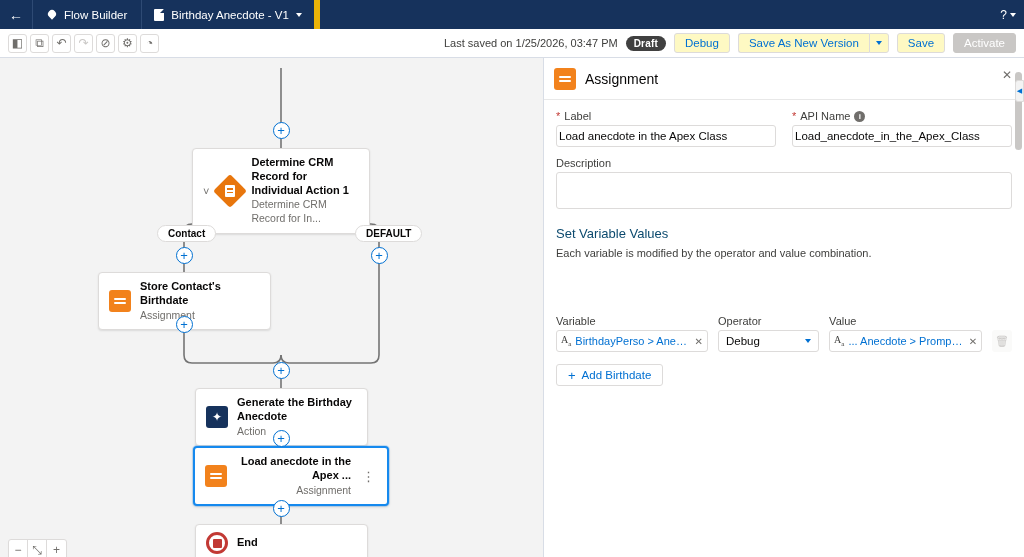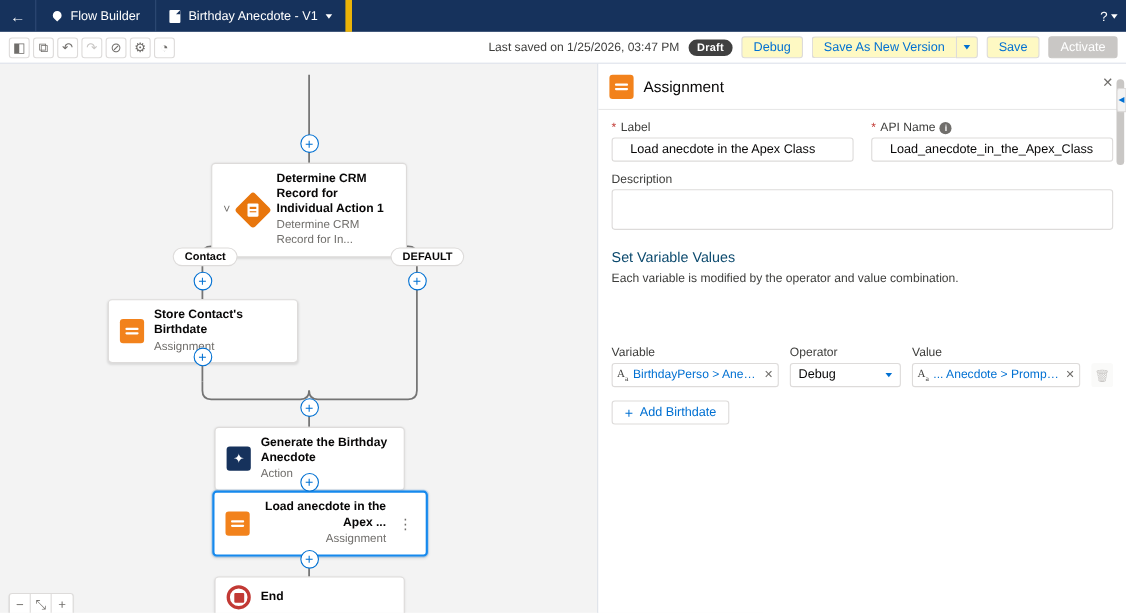--- a/index.html
+++ b/index.html
@@ -141,21 +141,21 @@
   .panel-title { font-size:14px; color:#080707; }
   .panel-close { position:absolute; right:12px; top:10px; color:#706e6b;
     font-size:12px; cursor:pointer; }
   .panel-body { padding:10px 12px 0 12px; }
   .row2 { display:flex; gap:16px; }
   .fld { flex:1; }
   .lbl { font-size:11px; color:#3e3e3c; margin-bottom:3px; display:flex; align-items:center; gap:4px;}
   .req { color:#c23934; }
   .inp {
     width:100%; height:22px; border:1px solid #dddbda; border-radius:3px;
-    font-size:11.5px; color:#080707; padding:0 16px; background:#fff;
+    font-size:11.5px; color:#080707; padding:0 2px; background:#fff;
     font-family:"Liberation Sans", sans-serif;
   }
   .ta {
     width:100%; height:37px; border:1px solid #dddbda; border-radius:3px;
     font-size:11.5px; padding:5px 7px; resize:none; background:#fff;
     font-family:"Liberation Sans", sans-serif;
   }
   .info-i {
     width:11px;height:11px;border-radius:50%;background:#706e6b;color:#fff;
     font-size:8px; font-weight:bold; display:inline-flex; align-items:center;

